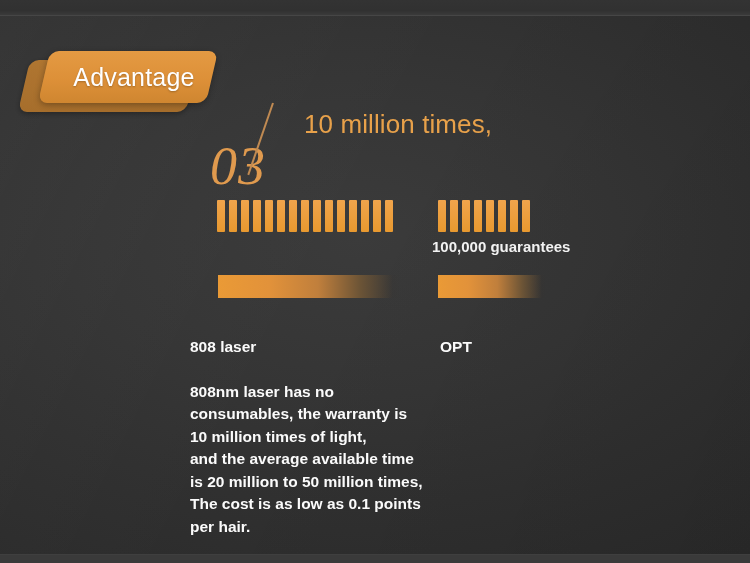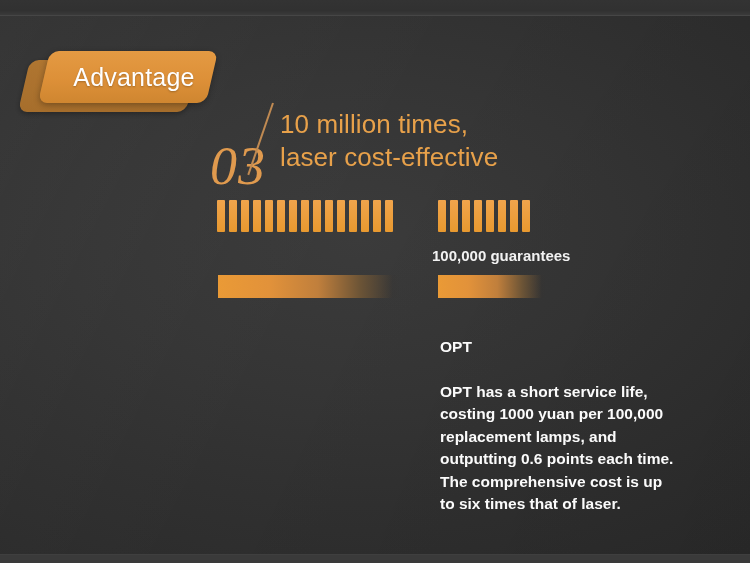--- a/index.html
+++ b/index.html
@@ -112,21 +112,21 @@
     left: 272px;
     top: 103px;
     width: 2px;
     height: 76px;
     background: #c08a52;
     transform: rotate(19deg);
     transform-origin: top center;
   }
   .headline {
     position: absolute;
-    left: 280px;
+    left: 304px;
     top: 108px;
     color: #e8a14a;
     font-size: 26px;
     line-height: 33px;
     font-weight: normal;
     letter-spacing: 0.1px;
     white-space: nowrap;
   }
 
   
@@ -147,21 +147,21 @@
   
   .caption {
     position: absolute;
     color: #f2f2f2;
     font-size: 15px;
     line-height: 20px;
     font-weight: bold;
     white-space: pre-line;
   }
   .caption-left { left: 218px; top: 234px; }
-  .caption-right { left: 432px; top: 246px; }
+  .caption-right { left: 432px; top: 237px; }
 
   
   .fadebar {
     position: absolute;
     height: 23px;
     background: linear-gradient(90deg, #ea9a36 0%, #e2923a 28%, #c07f3c 55%, #6c5436 78%, rgba(56,50,44,0.12) 96%, rgba(50,48,46,0) 100%);
   }
   .fadebar-left { left: 218px; top: 275px; width: 182px; }
   .fadebar-right { left: 438px; top: 275px; width: 108px; }
 
@@ -188,21 +188,20 @@
   <div class="badge-wrap">
     <div class="badge-back"></div>
     <div class="badge-front"></div>
     <div class="badge-label">Advantage</div>
   </div>
 
   <div class="num-03">03</div>
   <div class="slash"></div>
   <div class="headline">
     <div>10 million times,</div>
-    <div>laser cost-effective</div>
   </div>
 
   <div class="ticks ticks-left">
       <div class="tick"></div>
       <div class="tick"></div>
       <div class="tick"></div>
       <div class="tick"></div>
       <div class="tick"></div>
       <div class="tick"></div>
       <div class="tick"></div>
@@ -225,24 +224,26 @@
       <div class="tick"></div>
       <div class="tick"></div>
     </div>
 
   <div class="caption caption-right">100,000 guarantees</div>
 
   <div class="fadebar fadebar-left" style="width: 182px;"></div>
   <div class="fadebar fadebar-right" style="width: 108px;"></div>
 
   <div class="body-text body-left">
+    <div>808 laser</div>
+    <div>808nm laser has no
+consumables, the warranty is
+10 million times of light,
+and the average available time
+is 20 million to 50 million times,
+The cost is as low as 0.1 points
+per hair.</div>
   </div>
   <div class="body-text body-right">
     <div>OPT</div>
-    <div>OPT has a short service life,
-costing 1000 yuan per 100,000
-replacement lamps, and
-outputting 0.6 points each time.
-The comprehensive cost is up
-to six times that of laser.</div>
   </div>
 
 </div>
 
 </body></html>

